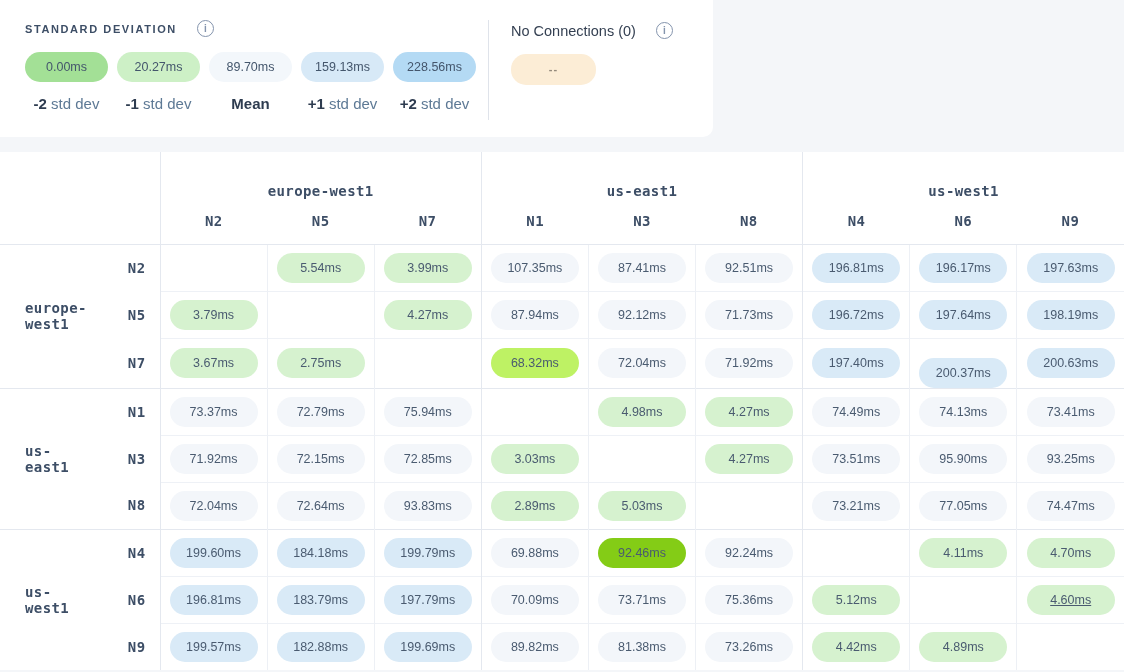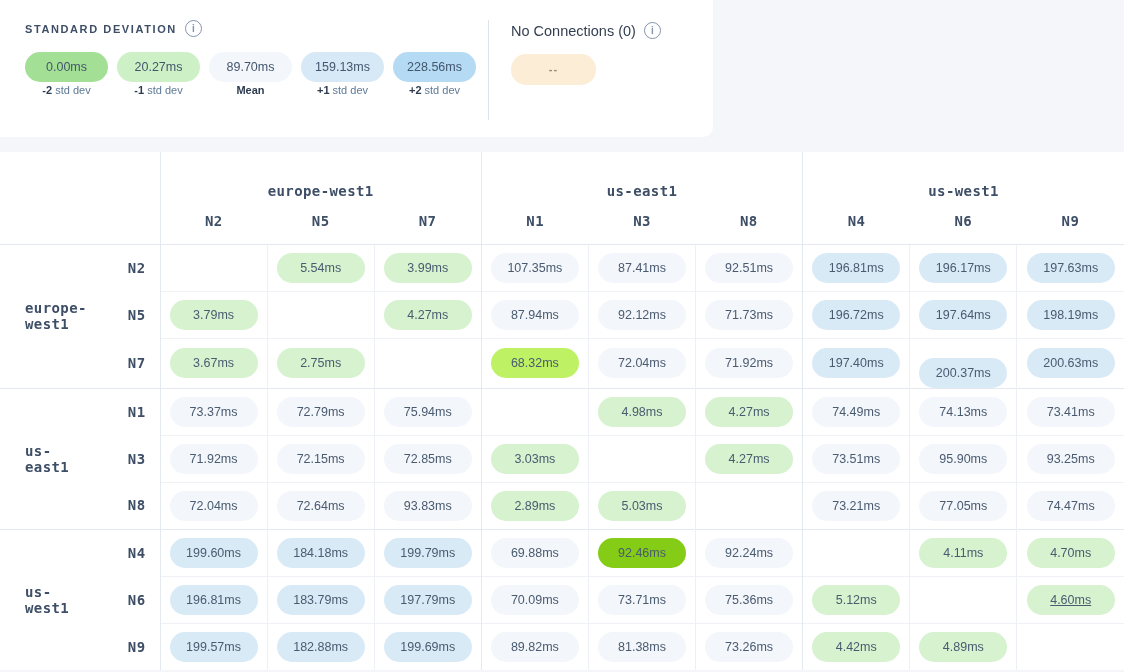--- a/index.html
+++ b/index.html
@@ -7,37 +7,37 @@
   body {
     width:1124px; height:672px; overflow:hidden; position:relative;
     background:#f4f6f9; font-family:"Liberation Sans", sans-serif;
   }
   
   .card {
     position:absolute; top:0; left:0; width:713px; height:137px;
     background:#ffffff; border-radius:0 0 10px 0;
   }
   .lg-left { position:absolute; left:25px; top:20px; }
-  .title-row { display:flex; align-items:center; gap:8px; }
+  .title-row { display:flex; align-items:center; gap:20px; }
   .card-title {
     font-size:11px; font-weight:700; letter-spacing:1.6px; color:#3d4e66;
   }
   .info {
     width:17px; height:17px; border:1.5px solid #8494ad; border-radius:50%;
     color:#8494ad; font-size:10px; font-weight:700; line-height:1;
     display:inline-flex; align-items:center; justify-content:center; cursor:pointer;
   }
   .lg-items { display:flex; gap:9px; margin-top:15px; }
   .lg-item { width:83px; text-align:center; }
   .pill { border-radius:15px; }
   .lg-pill {
     display:block; height:30px; line-height:30px;
     font-size:12.5px; color:#44566c; text-align:center;
   }
-  .lg-label { margin-top:2px; font-size:11px; color:#5d7995; white-space:nowrap; }
+  .lg-label { margin-top:13px; font-size:15px; color:#5d7995; white-space:nowrap; }
   .lg-label b { color:#2e3c50; font-weight:700; }
   .divider { position:absolute; left:488px; top:20px; width:1px; height:100px; background:#dfe3ea; }
   .lg-right { position:absolute; left:511px; top:22px; }
   .nc-title { font-size:14.5px; color:#333f51; }
   .nc-pill {
     margin-top:15px; width:85px; height:31px; line-height:31px; text-align:center;
     font-size:11px; letter-spacing:1px; color:#948a7c; font-weight:700;
   }
   
   .table-wrap { position:absolute; top:152px; left:0; width:1124px; }

